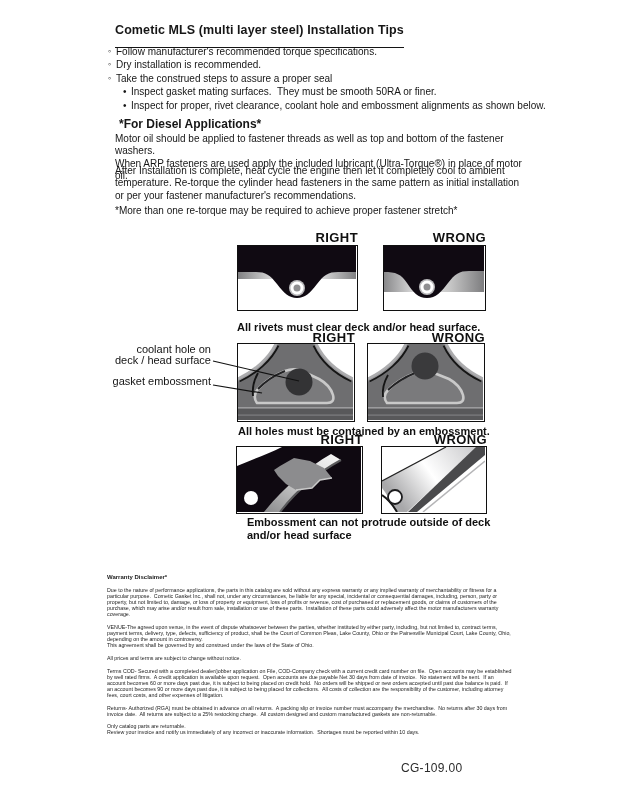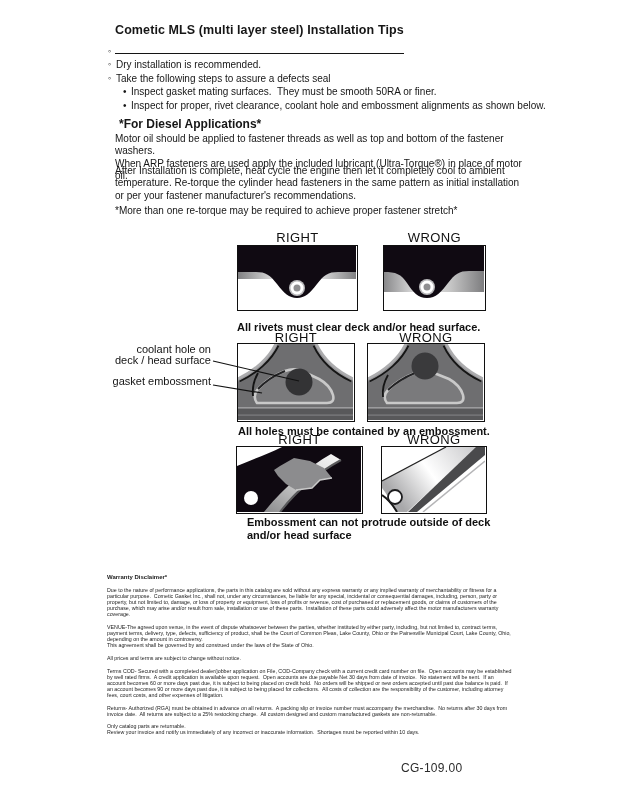--- a/index.html
+++ b/index.html
@@ -4,59 +4,60 @@
 <style>
   html,body{margin:0;padding:0;background:#ffffff;}
   .page{
     position:relative;width:618px;height:800px;background:#ffffff;
     font-family:"Liberation Sans", sans-serif;color:#161616;overflow:hidden;
   }
   .abs{position:absolute;}
   .prewrap{white-space:pre-wrap;}
   .title{
     left:115px;top:23px;font-size:12.5px;font-weight:700;
-    border-bottom:1.6px solid #141414;padding-bottom:16px;letter-spacing:.1px;
+    border-bottom:1.6px solid #141414;padding-bottom:10px;letter-spacing:.1px;
   }
   .tips{left:108px;top:45px;font-size:10px;line-height:13.4px;}
   .tip{display:flex;}
   .tip .glyph{width:8px;font-size:9px;line-height:13.4px;}
   .tip.sub{padding-left:15px;}
   .tip.sub .glyph{font-size:10px;}
   .diesel-h{left:119px;top:117px;font-size:12px;font-weight:700;}
   .bodypara{left:115px;width:420px;font-size:10px;line-height:12.3px;}
   .p1{top:133px;} .p2{top:165px;} .note{top:205px;}
-  .fig-label{font-size:13px;font-weight:400;letter-spacing:.4px;text-align:center;color:#101010;}
+  .fig-label{font-size:13px;font-weight:700;letter-spacing:.4px;text-align:right;color:#101010;}
   .fig-box{border:1.6px solid #101010;box-sizing:border-box;background:#fff;}
   .fig-box svg{display:block;}
   .caption{font-size:11px;font-weight:700;color:#101010;line-height:12.5px;}
   .ann{font-size:11px;line-height:10.5px;text-align:right;color:#141414;}
   .warranty{left:107px;top:574px;width:405px;font-size:5.3px;line-height:6.1px;color:#1c1c1c;}
   .warranty .w-head{font-size:6px;font-weight:700;margin:0 0 7px 0;}
   .warranty p{margin:0 0 6.5px 0;}
   .footer{left:389px;top:761px;font-size:12px;color:#2b2b2b;letter-spacing:.3px;margin-left:12px;}
   .leader{pointer-events:none;}
 </style>
 </head>
 <body>
 
 <div class="page">
 
   <div class="abs title">Cometic MLS (multi layer steel) Installation Tips</div>
 
   <div class="abs tips">
     <div class="tip">
       <span class="glyph">◦</span>
+      <span class="prewrap">Follow manufacturer's recommended torque specifications.</span>
     </div>
     <div class="tip">
       <span class="glyph">◦</span>
       <span class="prewrap">Dry installation is recommended.</span>
     </div>
     <div class="tip">
       <span class="glyph">◦</span>
-      <span class="prewrap">Take the following steps to assure a defects seal</span>
+      <span class="prewrap">Take the construed steps to assure a proper seal</span>
     </div>
     <div class="tip sub">
       <span class="glyph">•</span>
       <span class="prewrap">Inspect gasket mating surfaces.  They must be smooth 50RA or finer.</span>
     </div>
     <div class="tip sub">
       <span class="glyph">•</span>
       <span class="prewrap">Inspect for proper, rivet clearance, coolant hole and embossment alignments as shown below.</span>
     </div>
   </div>

